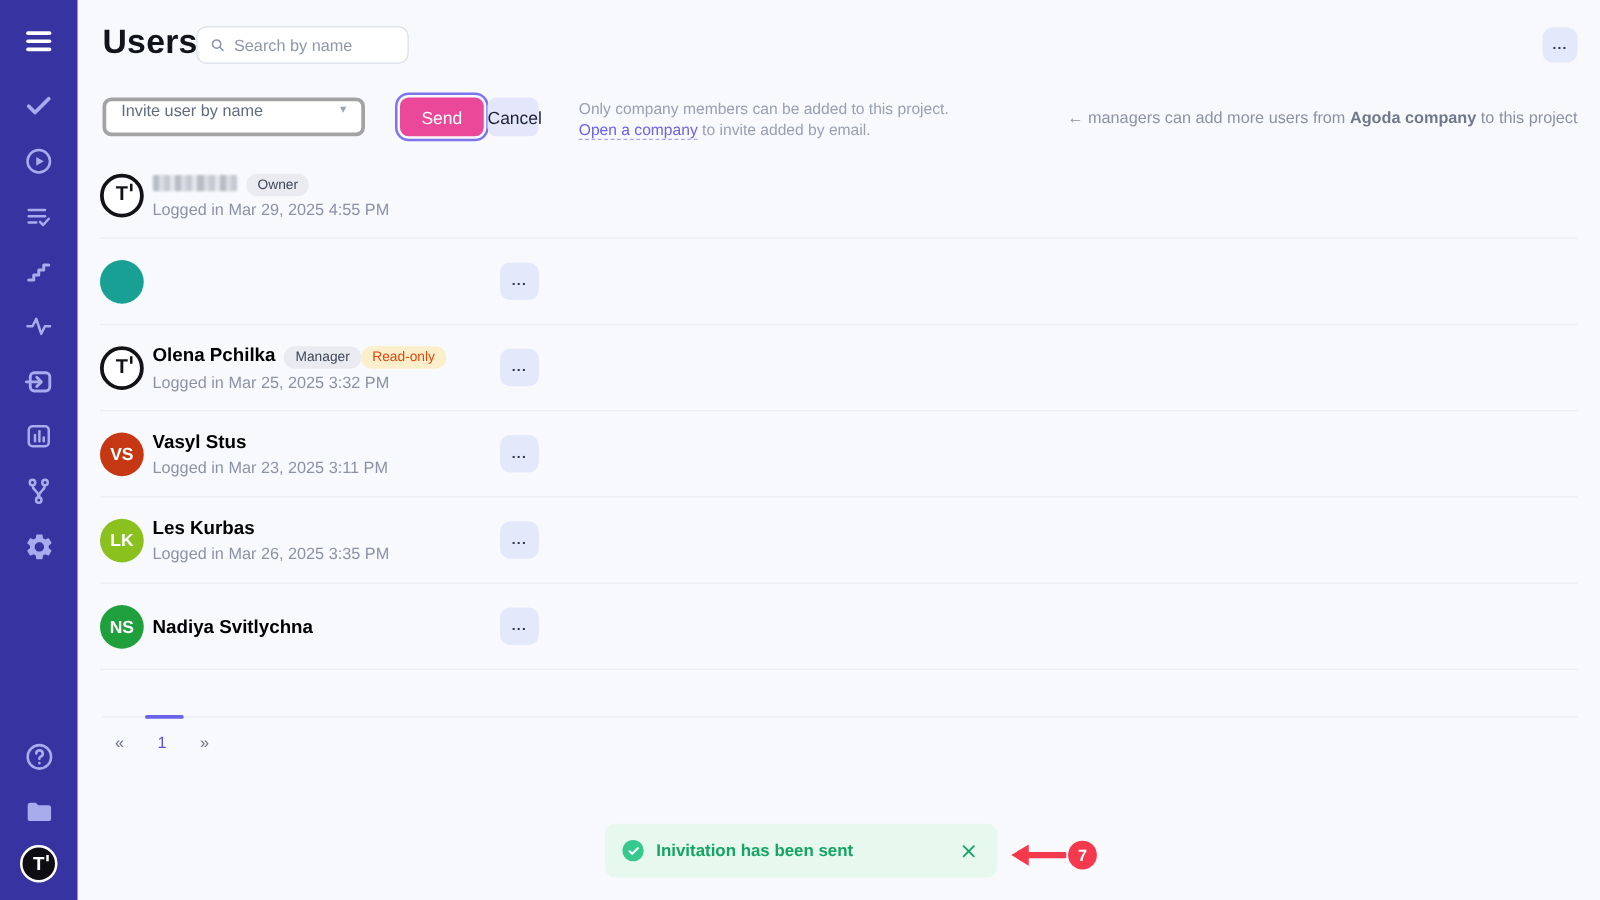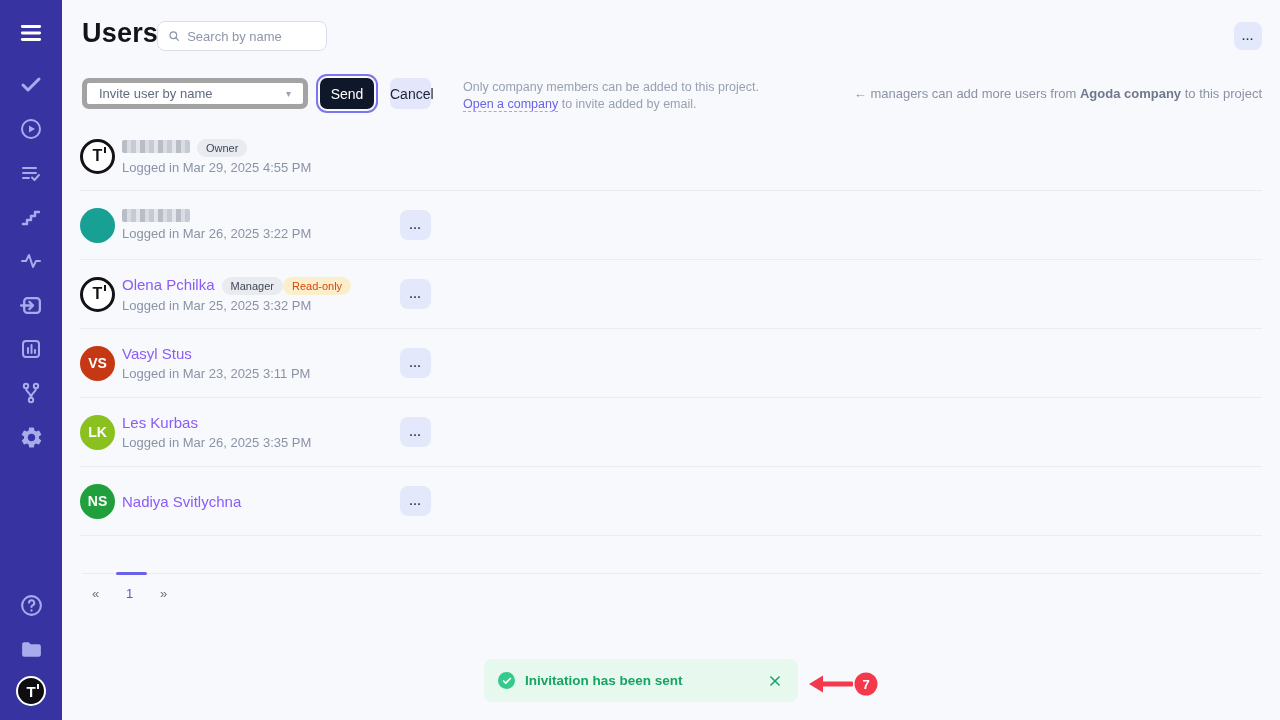--- a/index.html
+++ b/index.html
@@ -47,30 +47,30 @@
   .search-box input::placeholder { color:#8D97A9; }
   .kebab-btn {
     background:#E4E8FB; border:none; border-radius:8px;
     display:flex; align-items:center; justify-content:center; cursor:pointer;
     color:#2A3142; font-weight:800; font-size:11px; letter-spacing:1px; line-height:1;
   }
   .kebab-top { position:absolute; left:1234px; top:22px; width:28px; height:28px; }
 
   
   .invite-select {
-    position:absolute; left:82px; top:78px; width:226px; height:31px;
-    background:#fff; border:5px solid #a3a3a3; border-radius:7px;
-    display:flex; align-items:center; padding:0 12px;
+    position:absolute; left:82px; top:78px; width:210px; height:31px;
+    background:#fff; border:3px solid #a3a3a3; border-radius:7px;
+    display:flex; align-items:flex-start; padding:0 12px;
     font-size:13px; color:#5F6B7E; cursor:pointer;
   }
   .invite-select .caret { margin-left:auto; color:#9AA3B3; font-size:10px; }
   .btn { border:none; border-radius:7px; font-family:inherit; font-size:14px; cursor:pointer; height:31px; }
   .btn-send {
-    position:absolute; left:320px; top:78px; width:54px;
-    background:#0f172a; color:#fff; font-weight:500;
+    position:absolute; left:320px; top:78px; width:67px;
+    background:#ec4899; color:#fff; font-weight:500;
     box-shadow: 0 0 0 2px #F8F9FC, 0 0 0 4px #7D75EE;
   }
   .btn-cancel {
     position:absolute; left:390px; top:78px; width:41px;
     background:#E4E7FB; color:#1A2233;
   }
   .invite-info { position:absolute; left:463px; top:79px; font-size:12.5px; color:#98A1B2; line-height:17px; }
   .invite-info a { color:#6A62E8; text-decoration:none; border-bottom:1px dashed #A7A2F1; cursor:pointer; }
   .invite-note { position:absolute; right:18px; top:86px; font-size:13px; color:#8A92A4; }
   .invite-note b { color:#70798B;text-align:right; }
@@ -83,21 +83,21 @@
   }
   .avatar {
     width:35px; height:35px; border-radius:50%; flex:0 0 auto;
     display:flex; align-items:center; justify-content:center;
     color:#fff; font-weight:700; font-size:14px;
   }
   .avatar.logo { background:#fff; border:3px solid #121217; color:#121217; font-weight:800; font-size:16px; position:relative; }
   .avatar.logo::after { content:""; position:absolute; width:2px; height:6px; background:#121217; left:21px; top:5px; }
   .user-info { margin-left:7px; display:flex; flex-direction:column; gap:4px; }
   .name-line { display:flex; align-items:center; gap:7px; }
-  .user-name { font-size:15px; font-weight:400; color:#8b5cf6; }
+  .user-name { font-size:15px; font-weight:700; color:#000000; }
   .user-name.redacted {
     width:68px; height:13px; border-radius:2px;
     background: repeating-linear-gradient(90deg,#b9bdc6 0 5px,#d9dce2 5px 9px,#c6cad2 9px 14px,#e3e5ea 14px 18px);
     filter: blur(0.7px);
   }
   .badge { font-size:11px; padding:3px 9px; border-radius:10px; font-weight:500; line-height:1; }
   .badge-owner, .badge-manager { background:#E9EBF1; color:#3E4857; }
   .badge-readonly { background:#FBEFCB; color:#D9480F; font-weight:400; }
   .user-login { font-size:13px; color:#8A93A6; }
   .row-kebab { position:absolute; left:320px; top:50%; transform:translateY(-50%); width:31px; height:30px; }
@@ -244,27 +244,20 @@
         <span class="user-name redacted"></span>
         <span class="badges"><span class="badge badge-owner">Owner</span></span>
       </div>
       <span class="user-login">Logged in Mar 29, 2025 4:55 PM</span>
     </div>
 
   </div>
 
   <div class="user-row">
     <div class="avatar" style="background: rgb(24, 160, 149);"></div>
-    <div class="user-info">
-      <div class="name-line">
-        <span class="user-name redacted"></span>
-        <span class="badges"></span>
-      </div>
-      <span class="user-login">Logged in Mar 26, 2025 3:22 PM</span>
-    </div>
     <button class="kebab-btn row-kebab">...</button>
   </div>
 
   <div class="user-row">
     <div class="avatar logo">T</div>
     <div class="user-info">
       <div class="name-line">
         <span class="user-name">Olena Pchilka</span>
         <span class="badges"><span class="badge badge-manager">Manager</span><span class="badge badge-readonly">Read-only</span></span>
       </div>

